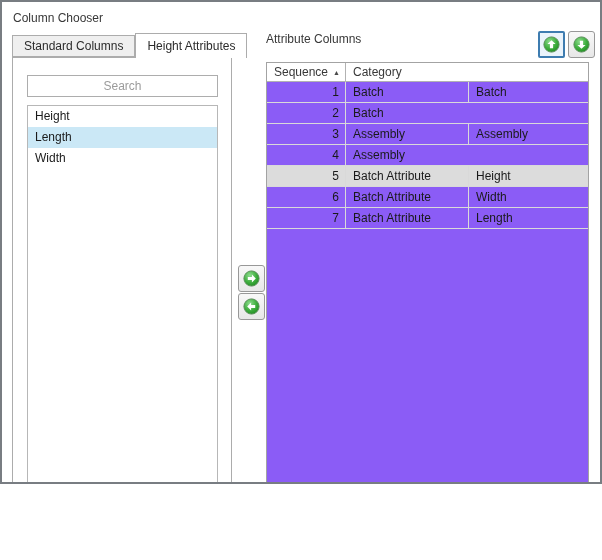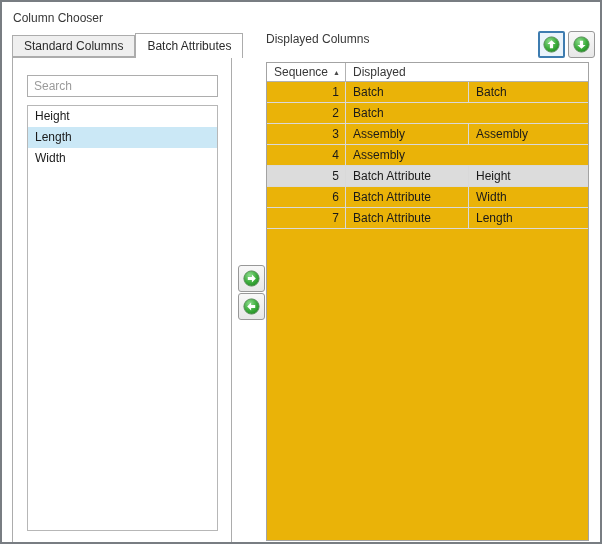--- a/index.html
+++ b/index.html
@@ -1,21 +1,21 @@
 <!DOCTYPE html>
 <html><head>
 <meta charset="utf-8">
 <style>
   * { box-sizing: border-box; margin: 0; padding: 0; }
   html, body { width: 602px; height: 560px; background: #fff; }
   body { font-family: "Liberation Sans", sans-serif; font-size: 12px; color: #1a1a1a; }
 
   .window {
     position: relative;
-    width: 602px; height: 544px;
+    width: 602px; height: 484px;
     background: #ffffff;
     border: 2px solid #787d82;
     overflow: hidden;
     padding-left: 48px;
   }
 
   .dialog-title {
     position: absolute; left: 11px; top: 9px;
     font-size: 12px; color: #383838;
   }
@@ -51,20 +51,21 @@
   }
   .search-input {
     position: absolute; left: 25px; top: 73px;
     width: 191px; height: 22px;
     border: 1px solid #adadad;
     padding: 0 6px;
     font-family: "Liberation Sans", sans-serif;
     font-size: 12px; color: #1a1a1a;
     outline: none;
     z-index: 2;
+    text-align: center;
   }
   .search-input::placeholder { color: #9b9b9b; opacity: 1; }
 
   .listbox {
     position: absolute; left: 25px; top: 103px;
     width: 191px; height: 426px;
     border: 1px solid #b7b7b7;
     background: #fff;
     overflow: hidden;
     z-index: 2;
@@ -101,21 +102,21 @@
   
   .displayed-label {
     position: absolute; left: 264px; top: 29px;
     font-size: 12px; color: #383838; line-height: 16px;
   }
 
   .grid {
     position: absolute; left: 264px; top: 60px;
     width: 323px; height: 479px;
     border: 1px solid #a3a3a3;
-    background: #eab308;
+    background: #8b5cf6;
     overflow: hidden;
   }
   .grid-header {
     display: grid;
     grid-template-columns: 79px 123px 1fr;
     height: 19px;
     border-bottom: 1px solid #b2b2b2;
     background: #fff;
     color: #383838;
   }
@@ -156,21 +157,21 @@
 
 <div class="window">
 
   <div class="dialog-title">Column Chooser</div>
 
   <div class="tabs">
     <div class="tab">
       <span>Standard Columns</span>
     </div>
     <div class="tab active">
-      <span>Batch Attributes</span>
+      <span>Height Attributes</span>
     </div>
   </div>
 
   <div class="tab-panel"></div>
 
   <input class="search-input" type="text" placeholder="Search" style="">
 
   <ul class="listbox">
     <li class="list-item">Height</li>
     <li class="list-item selected">Length</li>
@@ -195,21 +196,21 @@
 
   <button class="icon-btn btn-move-left">
     <span>
       <svg width="17" height="17" viewBox="0 0 17 17">
         <circle cx="8.5" cy="8.5" r="7.6" fill="url(#gbtn)" stroke="#5b8f5b" stroke-width="1"></circle>
         <path d="M12.2 6.9 H8.1 V4.4 L4.2 8.5 L8.1 12.6 V10.1 H12.2 Z" fill="#ffffff"></path>
       </svg>
     </span>
   </button>
 
-  <div class="displayed-label">Displayed Columns</div>
+  <div class="displayed-label">Attribute Columns</div>
 
   <button class="icon-btn focused btn-move-up">
     <span>
       <svg width="17" height="17" viewBox="0 0 17 17">
         <circle cx="8.5" cy="8.5" r="7.6" fill="url(#gbtn)" stroke="#5b8f5b" stroke-width="1"></circle>
         <path d="M6.9 12.2 V8.1 H4.4 L8.5 4.2 L12.6 8.1 H10.1 V12.2 Z" fill="#ffffff"></path>
       </svg>
     </span>
   </button>
 
@@ -222,21 +223,21 @@
     </span>
   </button>
 
   <div class="grid">
     <div class="grid-header">
       <div class="hcell">
         <span class="hlabel">Sequence</span>
         <span class="sort-icon">▲</span>
       </div>
       <div class="hcell">
-        <span class="hlabel">Displayed</span>
+        <span class="hlabel">Category</span>
       </div>
     </div>
 
     <div class="trow">
       <div class="tcell seq">1</div>
       <div class="tcell txt">Batch</div>
       <div class="tcell txt">Batch</div>
     </div>
     <div class="trow">
       <div class="tcell seq">2</div>

